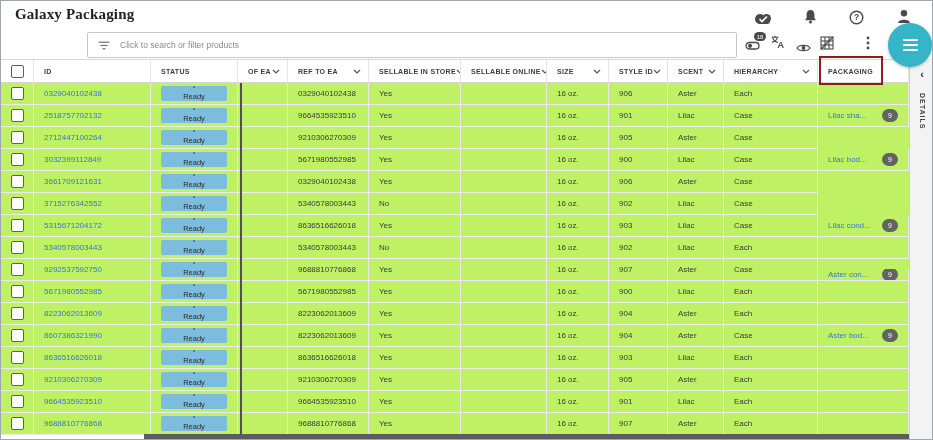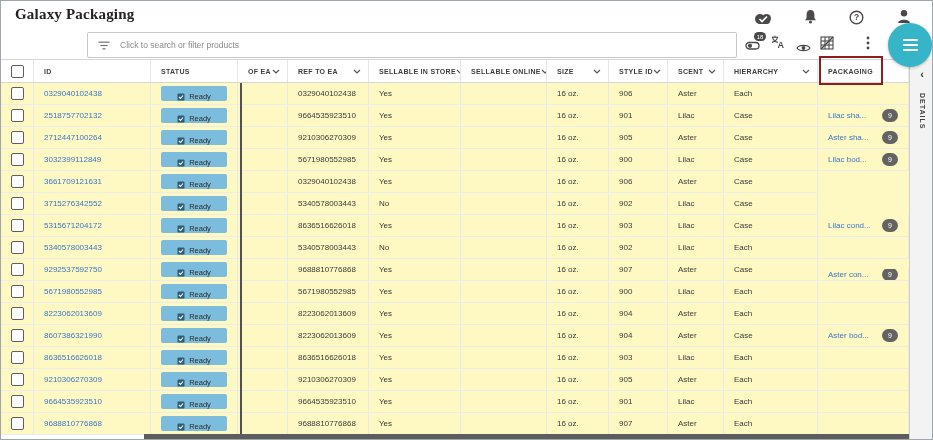--- a/index.html
+++ b/index.html
@@ -24,29 +24,29 @@
     background:#35b5c7;border:none;display:flex;flex-direction:column;align-items:center;
     justify-content:center;gap:3px;z-index:6;cursor:pointer;box-shadow:0 1px 3px rgba(0,0,0,.25);}
   .fab i{display:block;width:15px;height:2.2px;background:#fff;border-radius:1px;}
   
   .tablewrap{position:absolute;left:0;top:58px;width:908px;}
   .thead{display:flex;height:24px;border-top:1px solid #d6d6d6;border-bottom:1px solid #d6d6d6;
     box-sizing:border-box;background:#fff;}
   .th{display:flex;align-items:center;justify-content:space-between;padding:0 7px 0 10px;
     box-sizing:border-box;border-right:1px solid #e6e6e6;font-size:7px;font-weight:bold;
     color:#3e3e3e;letter-spacing:.3px;white-space:nowrap;overflow:hidden;cursor:pointer;}
-  .tr{display:flex;height:22px;background:#fef9c3;}
+  .tr{display:flex;height:22px;background:#bef264;}
   .td{display:flex;align-items:center;padding:0 10px;box-sizing:border-box;
     border-right:1px solid #e9e9e9;border-bottom:1px solid #ececec;font-size:8px;color:#3a3a3a;
     white-space:nowrap;overflow:hidden;}
   .cbcell{justify-content:center;padding:0;}
   .checkbox{width:11px;height:11px;border:1.6px solid #5f5f5f;border-radius:2px;background:#fff;cursor:pointer;}
   .link{color:#3b76c8;cursor:pointer;}
-  .status-pill{display:flex;align-items:flex-end;justify-content:center;gap:4px;width:70px;height:15px;
-    margin:0 auto;background:#7cbcdc;border-radius:2px;font-size:7.5px;color:#2e2e2e;}
+  .status-pill{display:flex;align-items:center;justify-content:center;gap:4px;width:70px;height:15px;
+    margin:0 auto;background:#7cbcdc;border-radius:2px;font-size:7.5px;color:#2e2e2e;flex-direction:column;}
   .pillchk{display:block;}
   .count-badge{background:#636363;color:#fff;font-size:7px;line-height:1;padding:3px 5px;
     border-radius:8px;min-width:6px;text-align:center;}
   .pkgcell{justify-content:space-between;}
   .chev{display:flex;align-items:center;}
   
   .col-divider{position:absolute;left:239px;top:82px;width:2px;height:351px;background:#515151;z-index:2;}
   .highlight-box{position:absolute;left:818px;top:55px;width:60px;height:25px;
     border:2px solid #8e1e1e;z-index:4;pointer-events:none;}
   .hscroll{position:absolute;left:143px;top:433px;width:765px;height:4.5px;background:#5d5d5d;
@@ -311,24 +311,20 @@
             </span>
           </div>
           <div class="td" style="width: 50px;"></div>
           <div class="td" style="width: 81px;">9210306270309</div>
           <div class="td" style="width: 92px;">Yes</div>
           <div class="td" style="width: 86px;"></div>
           <div class="td" style="width: 62px;">16 oz.</div>
           <div class="td" style="width: 59px;">905</div>
           <div class="td" style="width: 56px;">Aster</div>
           <div class="td" style="width: 94px;">Case</div>
-          <div class="td pkgcell" style="width: 91px;">
-            <span class="link">Aster sha...</span>
-            <span class="count-badge">9</span>
-          </div>
         </div>
         <div class="tr">
           <div class="td cbcell" style="width: 33px;">
             <div class="checkbox"></div>
           </div>
           <div class="td" style="width: 117px;">
             <span class="link">3032399112849</span>
           </div>
           <div class="td" style="width: 87px;">
             <span class="status-pill">

